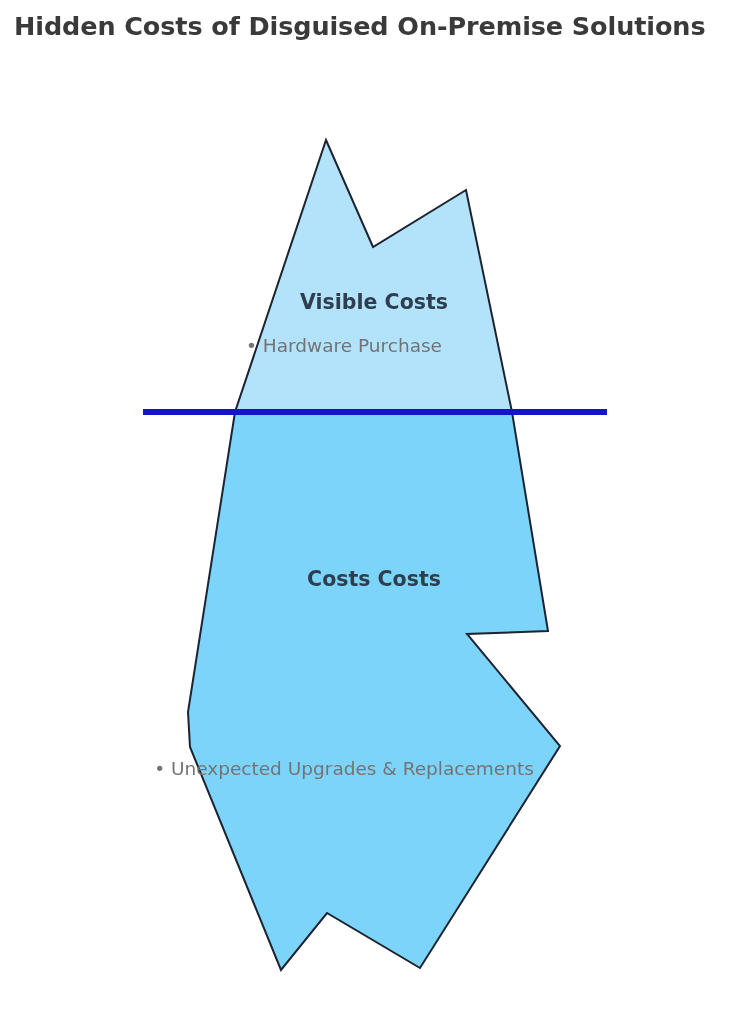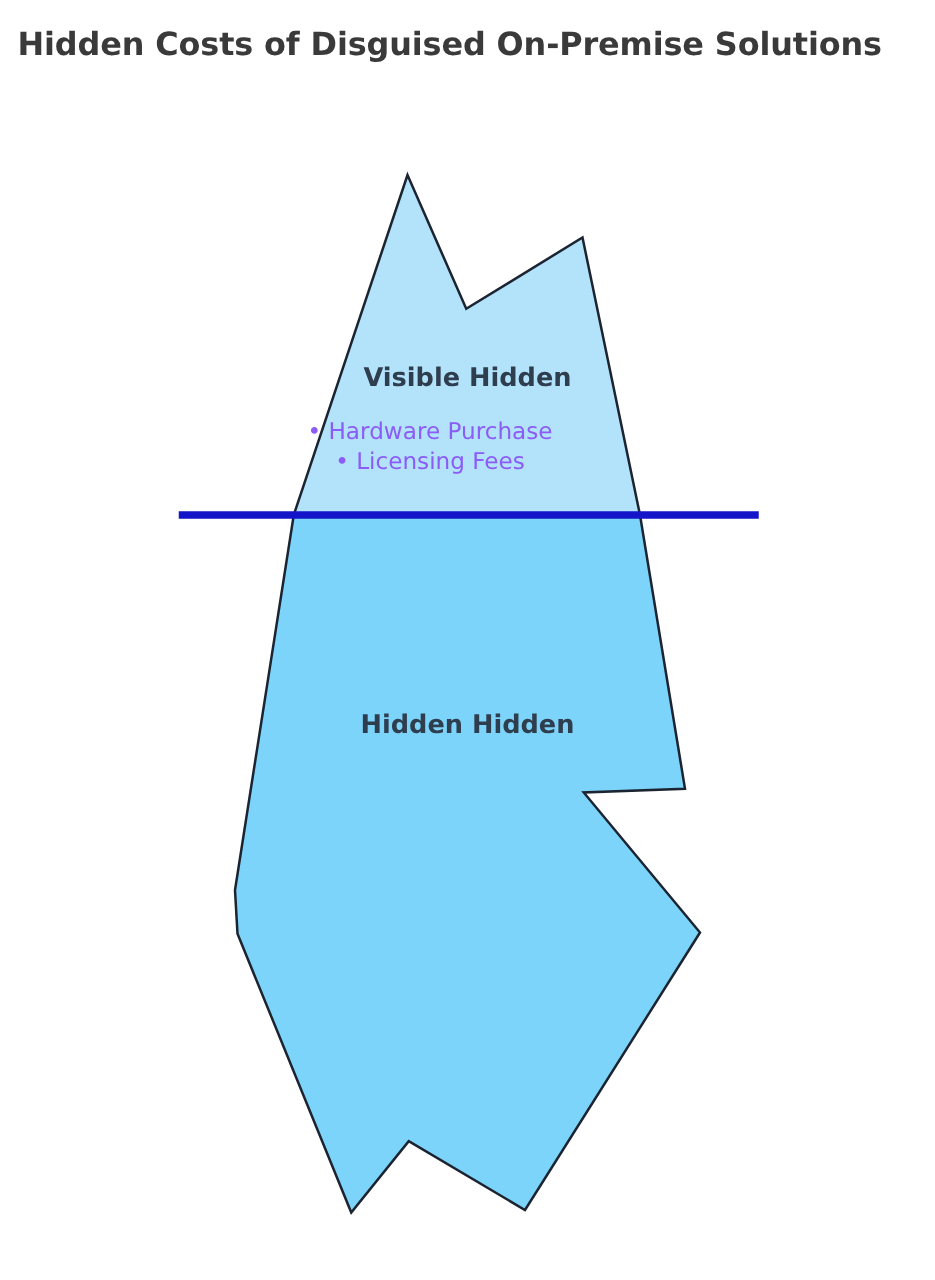--- a/index.html
+++ b/index.html
@@ -21,21 +21,21 @@
     position: absolute;
     left: 0;
     top: 0;
     width: 748px;
     height: 1024px;
   }
 
   .fig-title {
     position: absolute;
     left: 14px;
-    top: 21px;
+    top: 11px;
     width: 720px;
     font-size: 25.5px;
     font-weight: bold;
     letter-spacing: -0.1px;
     color: #3a3a3a;
     font-family: "DejaVu Sans", "Liberation Sans", sans-serif;
     white-space: nowrap;
   }
 
   svg.iceberg-canvas {
@@ -67,21 +67,21 @@
   }
   .heading-visible { top: 290px; }
   .heading-hidden  { top: 567px; }
 
   .bullet-block {
     position: absolute;
     width: 688px;
     text-align: center;
     font-size: 18.5px;
     line-height: 23.5px;
-    color: #8b5cf6;
+    color: #737373;
     font-family: "DejaVu Sans", "Liberation Sans", sans-serif;
   }
   .bullets-visible { top: 334px; }
   .bullets-hidden  { top: 757px; }
 
   .bullet-line {
     display: block;
     white-space: nowrap;
   }
 </style>
@@ -108,26 +108,26 @@
       <polygon points="235,412 512,412 548,631 467,634 560,746 420,968 327,913 281,970 190,747 188,712" fill="#7dd4fa" clip-path="url(#clip-below)"></polygon>
 
       <polygon points="326,140 373,247 466,190 512,412 548,631 467,634 560,746 420,968 327,913 281,970 190,747 188,712 235,412" fill="none" stroke="#1b2430" stroke-width="2" stroke-linejoin="miter"></polygon>
     </g>
 
     <line x1="143" y1="412" x2="607" y2="412" stroke="#1414c8" stroke-width="6"></line>
   </svg>
 
   <div class="label-layer">
 
-    <div class="section-heading heading-visible">Visible Hidden</div>
+    <div class="section-heading heading-visible">Visible Costs</div>
 
     <div class="bullet-block bullets-visible">
       <span class="bullet-line">• Hardware Purchase</span>
-      <span class="bullet-line">• Licensing Fees</span>
     </div>
 
-    <div class="section-heading heading-hidden">Hidden Hidden</div>
+    <div class="section-heading heading-hidden">Costs Costs</div>
 
     <div class="bullet-block bullets-hidden">
+      <span class="bullet-line">• Unexpected Upgrades &amp; Replacements</span>
     </div>
 
   </div>
 </div>
 
 </body></html>

